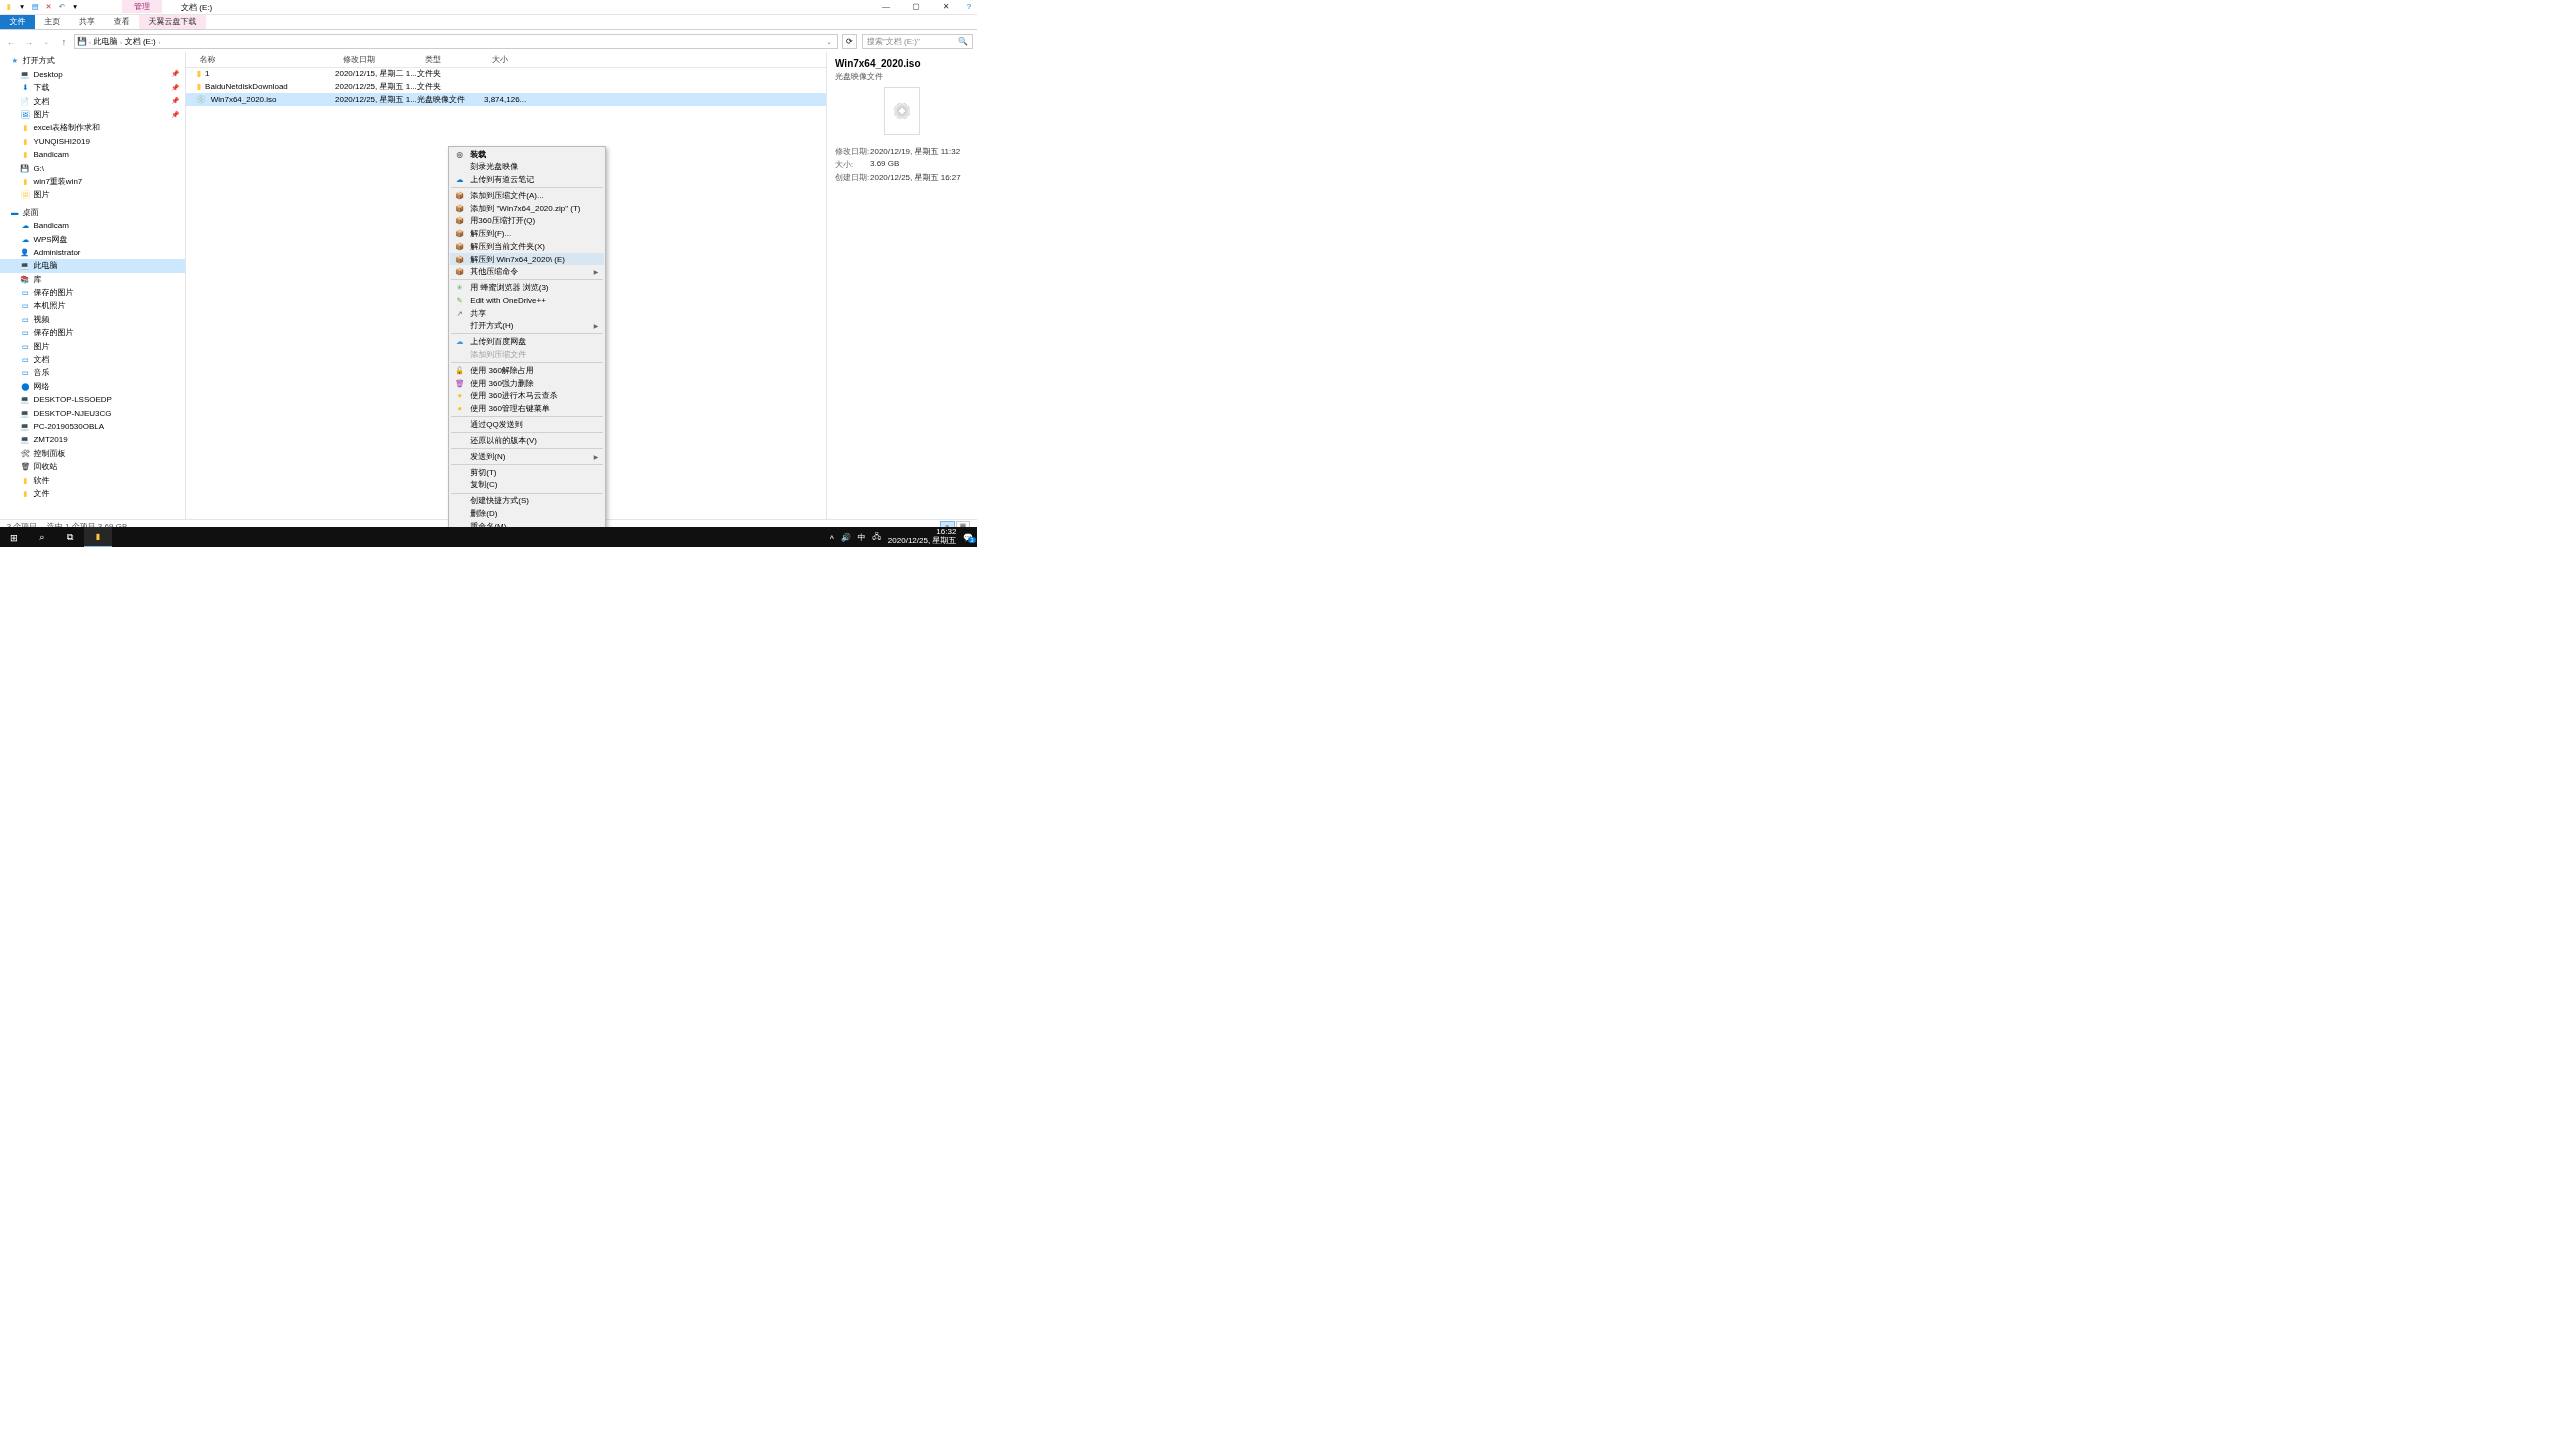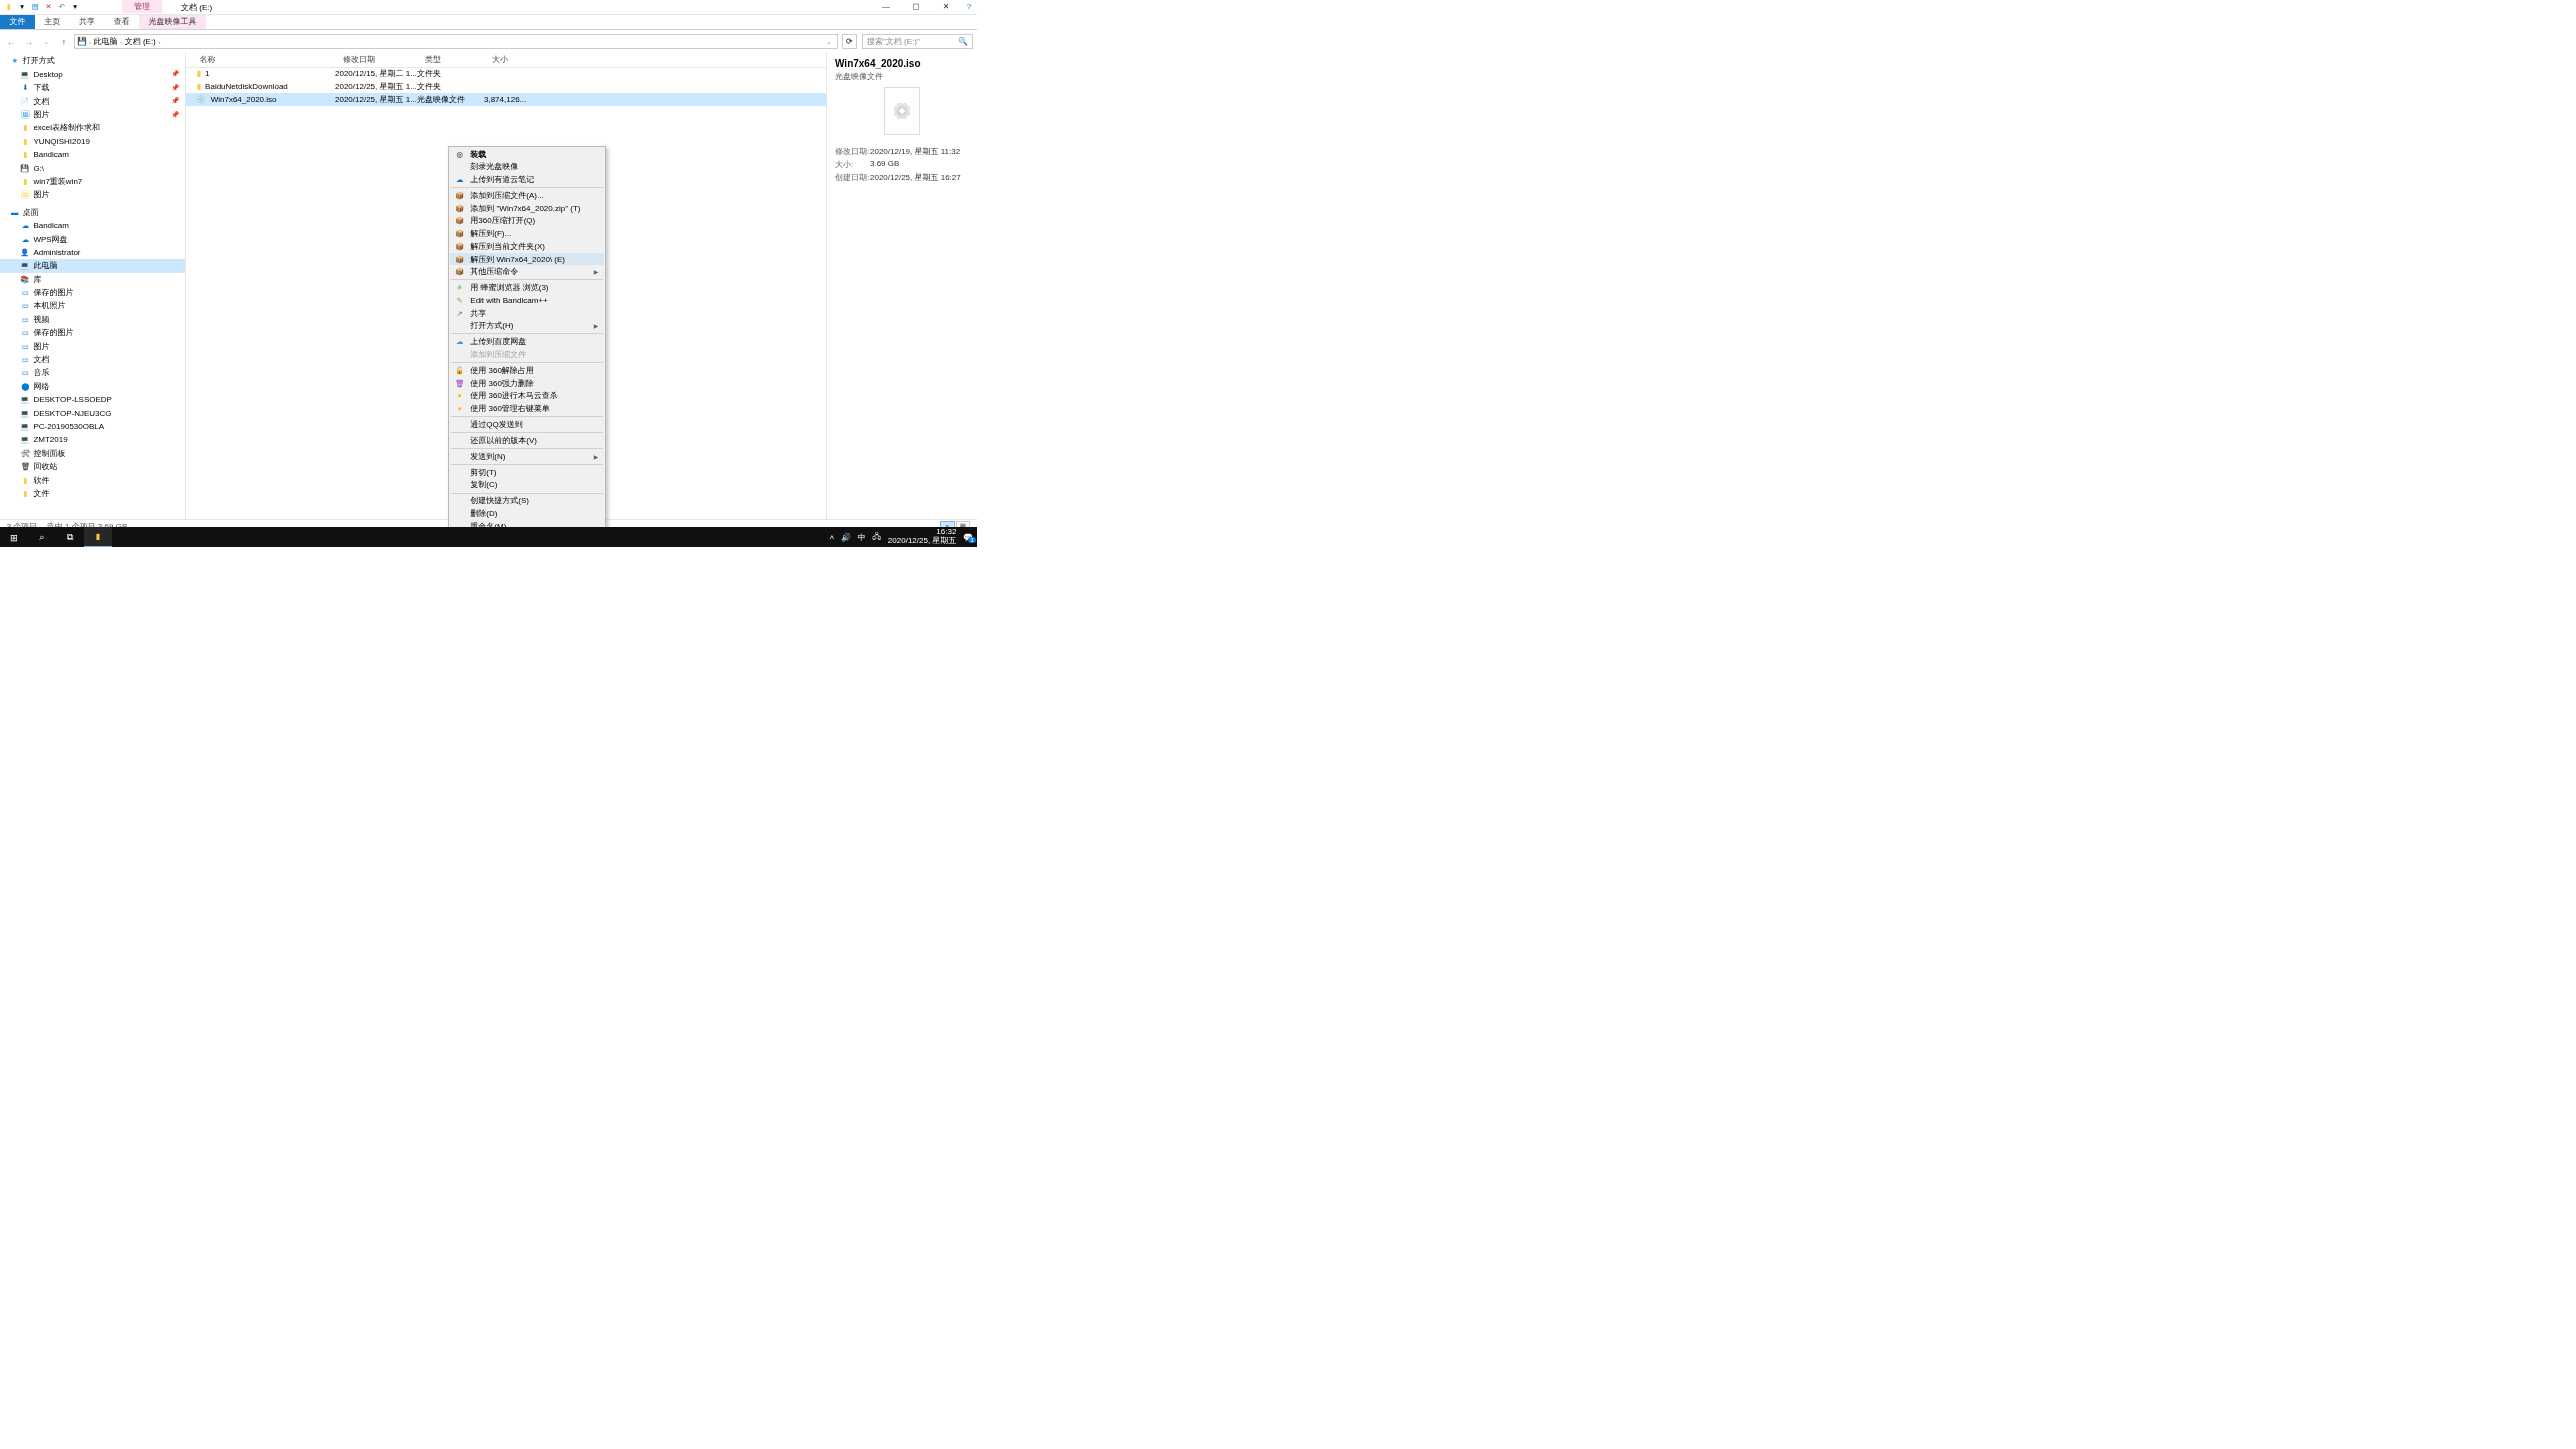--- a/index.html
+++ b/index.html
@@ -98,21 +98,21 @@
     <div class="winbtn">✕</div>
     <div class="winbtn help">?</div>
   </div>
 </div>
 
 <div class="ribbon-tabs">
   <div class="rtab file">文件</div>
   <div class="rtab">主页</div>
   <div class="rtab">共享</div>
   <div class="rtab">查看</div>
-  <div class="rtab contextual">光盘映像工具</div>
+  <div class="rtab contextual">天翼云盘下载</div>
 </div>
 
 <div class="addrbar">
   <div class="navbtn">←</div>
   <div class="navbtn">→</div>
   <div class="navbtn" style="font-size:6px">⌄</div>
   <div class="navbtn active">↑</div>
   <div class="addrbox">
     <span style="color:#8a8f98">💾</span>
     <span class="chev">›</span>
@@ -358,21 +358,21 @@
           <span>其他压缩命令</span>
           <span class="msub">▶</span>
         </div>
         <div class="msep"></div>
         <div class="mi" style="">
           <span class="micon" style="color:#4caf50">✳</span>
           <span>用 蜂蜜浏览器 浏览(3)</span>
         </div>
         <div class="mi" style="">
           <span class="micon" style="color:#7cb342">✎</span>
-          <span>Edit with Bandicam++</span>
+          <span>Edit with OneDrive++</span>
         </div>
         <div class="mi" style="">
           <span class="micon" style="color:#666">↗</span>
           <span>共享</span>
         </div>
         <div class="mi" style="">
           <span>打开方式(H)</span>
           <span class="msub">▶</span>
         </div>
         <div class="msep"></div>

